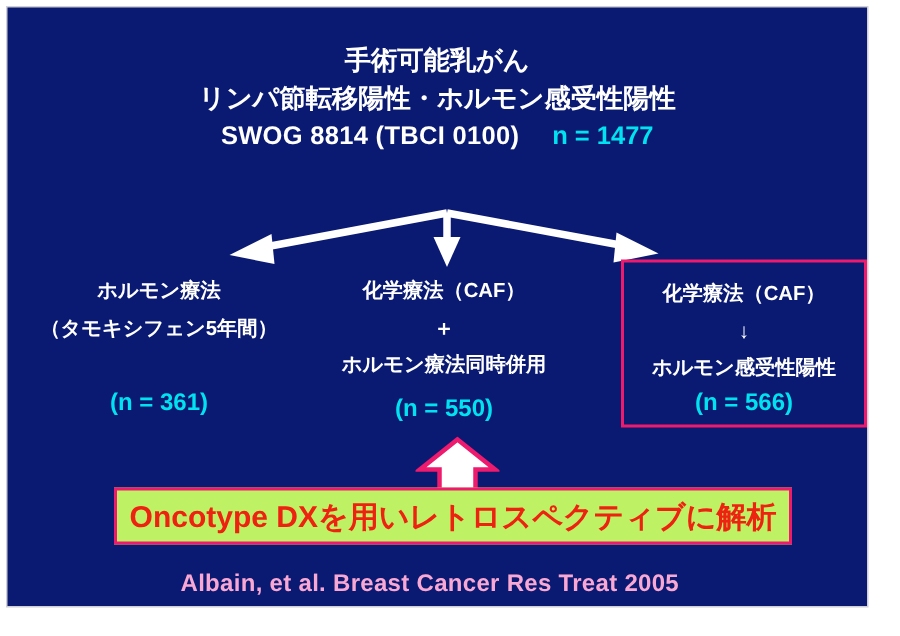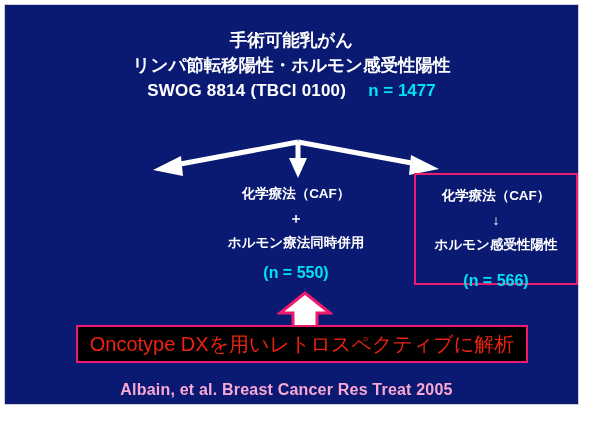--- a/index.html
+++ b/index.html
@@ -126,35 +126,35 @@
 
   #arm-sequential {
     left: 409px;
     top: 168px;
     width: 164px;
     box-sizing: border-box;
     border: 2px solid #ee1a6e;
     padding: 8px 0 10px 0;
     height: 112px;
   }
-  #arm-sequential .arm-n { margin-top: 12px; }
+  #arm-sequential .arm-n { margin-top: 0; }
 
   
   #analysis-banner {
     position: absolute;
     left: 71px;
     top: 320px;
     width: 452px;
     height: 38px;
     box-sizing: border-box;
-    background: #000000;
+    background: #bef264;
     border: 2px solid #ee1a6e;
     color: #ee2211;
     font-size: 20px;
-    font-weight: normal;
+    font-weight: bold;
     display: flex;
     align-items: center;
     justify-content: center;
     white-space: nowrap;
     letter-spacing: 0px;
   }
 
   #banner-up-arrow {
     position: absolute;
     left: 272px;
@@ -208,20 +208,25 @@
         <line x1="293" y1="137" x2="293" y2="158" stroke="#ffffff" stroke-width="5"></line>
         <polygon points="293,173 284,153 302,153" fill="#ffffff"></polygon>
       </g>
 
       <g>
         <line x1="293" y1="137" x2="412" y2="159" stroke="#ffffff" stroke-width="5"></line>
         <polygon points="434,164 406,150 404,170" fill="#ffffff"></polygon>
       </g>
     </svg>
 
+    <div class="arm" id="arm-hormone">
+      <div class="arm-line">ホルモン療法</div>
+      <div class="arm-line">（タモキシフェン5年間）</div>
+      <div class="arm-n">(n = 361)</div>
+    </div>
 
     <div class="arm" id="arm-concurrent">
       <div class="arm-line">化学療法（CAF）</div>
       <div class="arm-sym">＋</div>
       <div class="arm-line">ホルモン療法同時併用</div>
       <div class="arm-n">(n = 550)</div>
     </div>
 
     <div class="arm" id="arm-sequential">
       <div class="arm-line">化学療法（CAF）</div>

